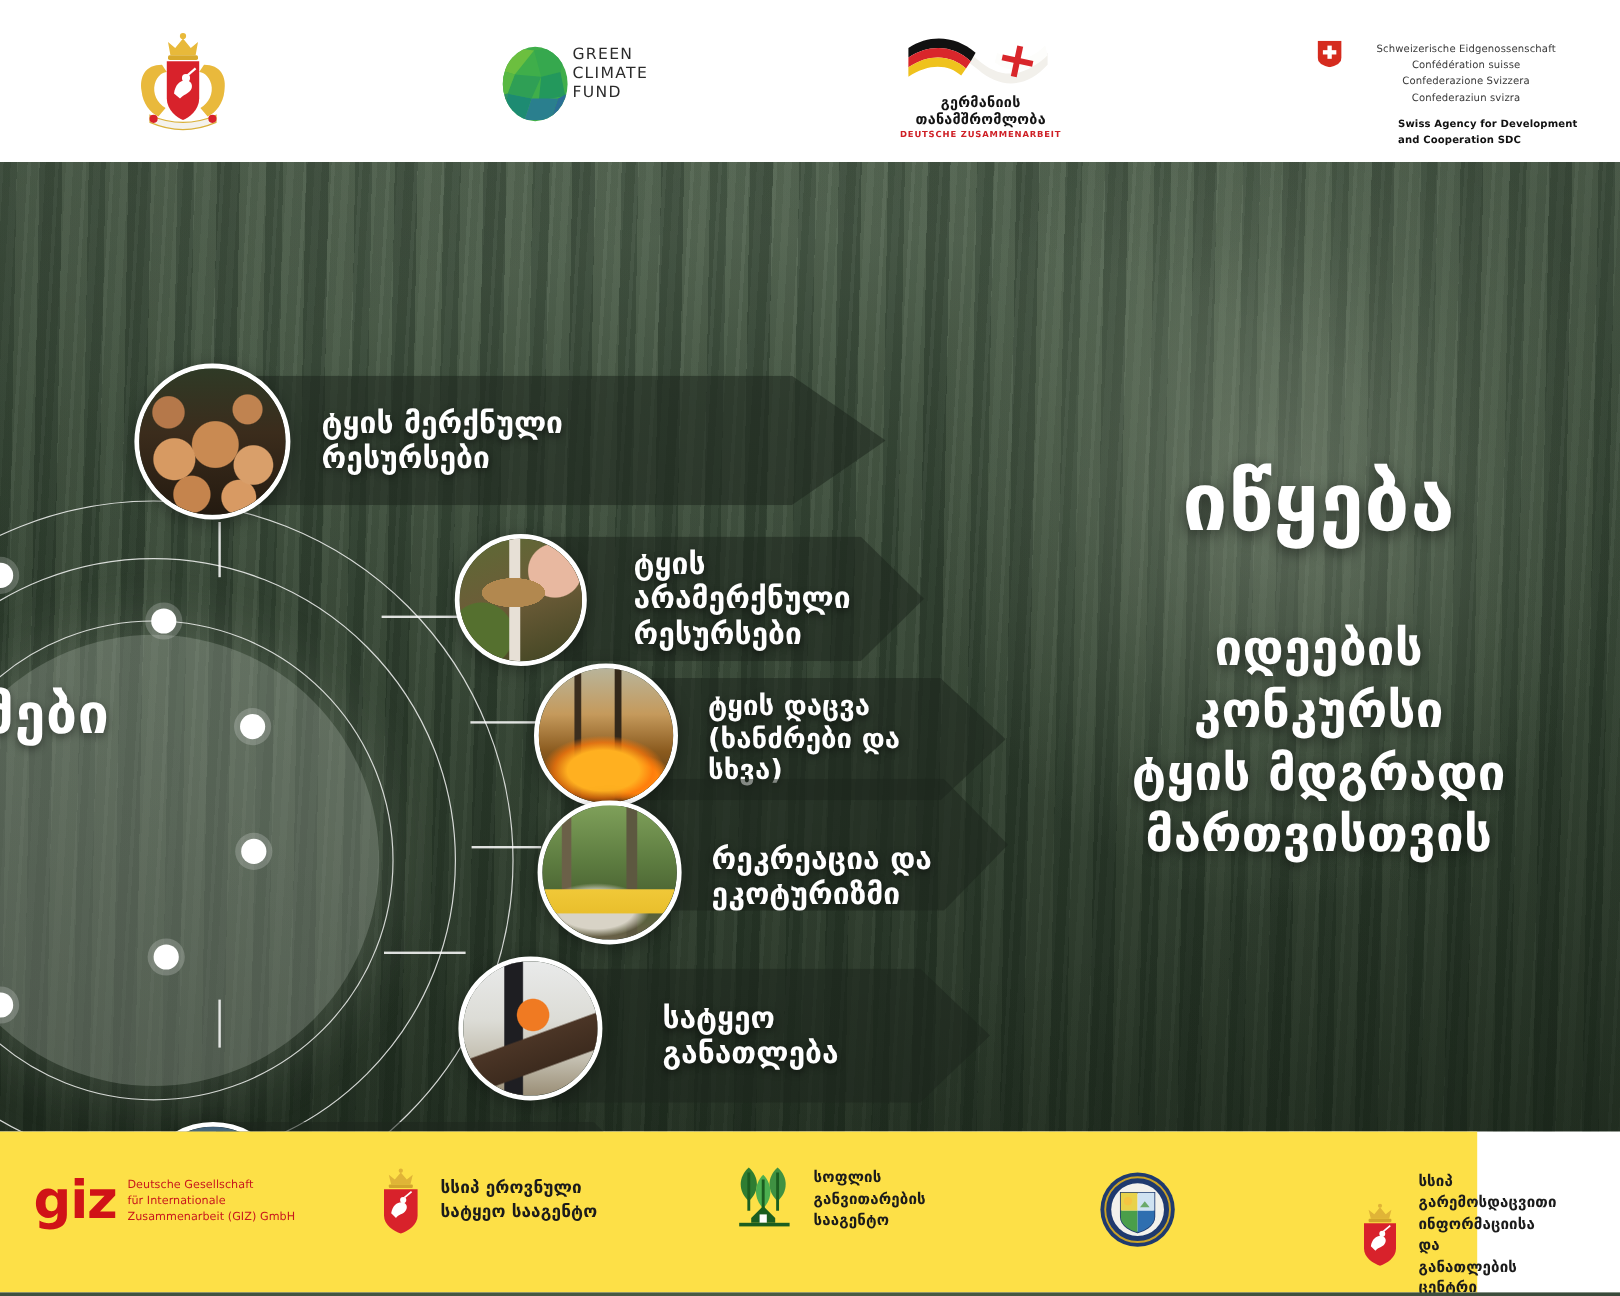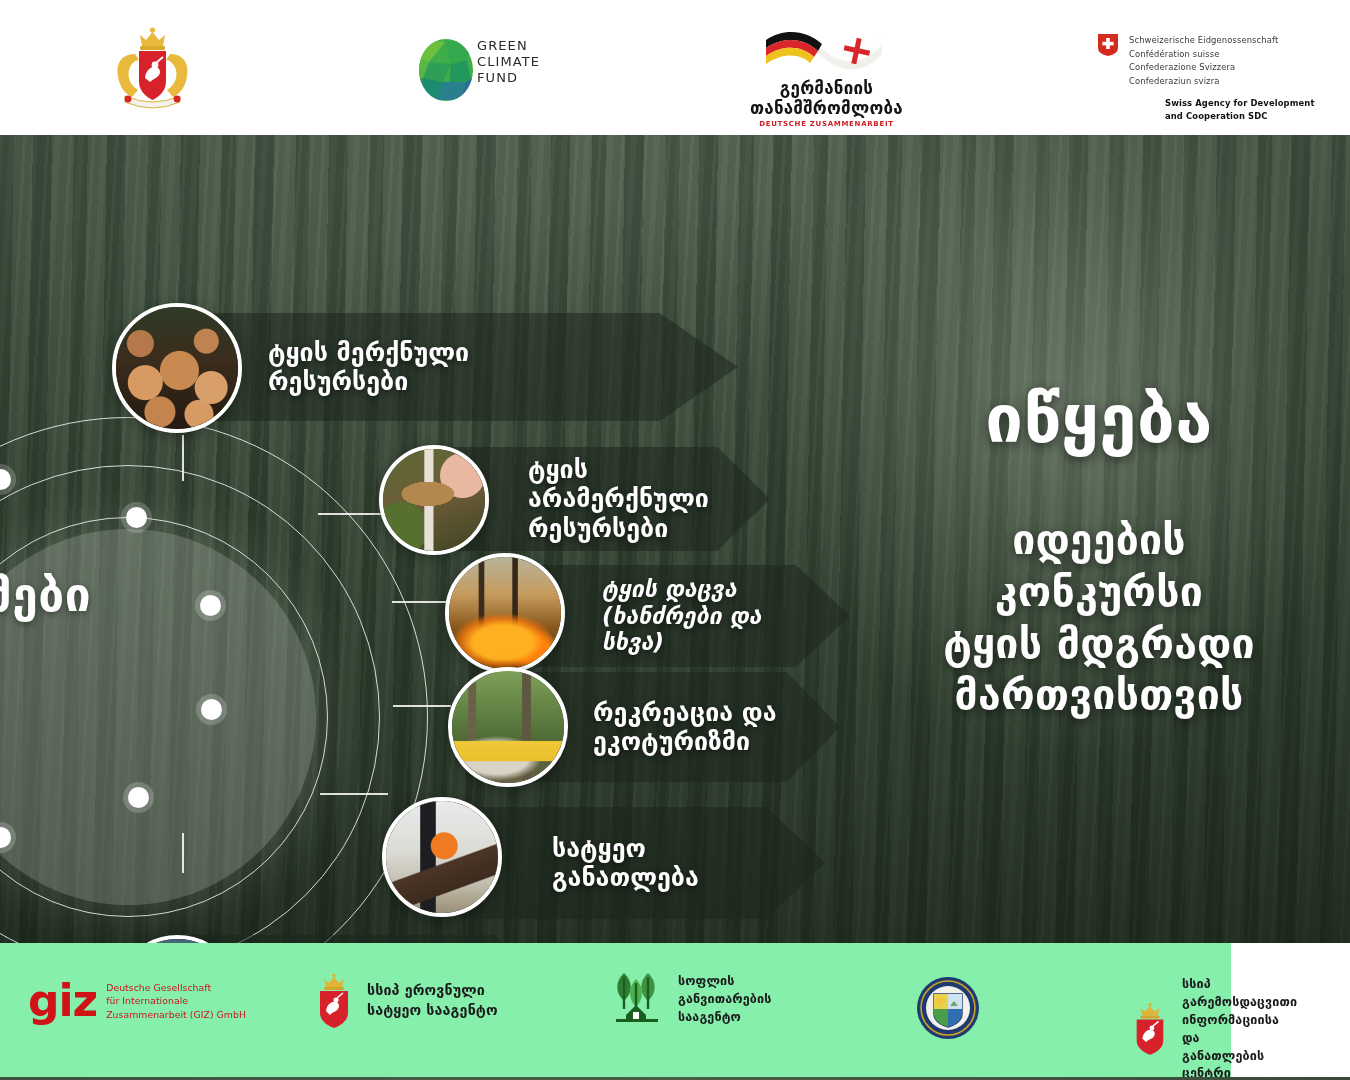--- a/index.html
+++ b/index.html
@@ -18,28 +18,28 @@
   .coa { position:relative; display:inline-block; }
   .coa svg { display:block; }
 
   
   .gcf-wrap { display:flex; align-items:flex-start; }
   .gcf-text { font-size:13px; letter-spacing:1.1px; line-height:1.22;
               color:#2b2b2b; font-weight:400; }
 
   
   .de-wrap { display:flex; flex-direction:column; align-items:center; }
-  .de-ka { font-size:17px; font-weight:700; color:#141414; line-height:1.18;
+  .de-ka { font-size:12px; font-weight:700; color:#141414; line-height:1.18;
            text-align:center; letter-spacing:.2px; }
   .de-sub { font-size:7px; font-weight:700; color:#cf2026; letter-spacing:.7px;
             margin-top:2px; }
 
   
   .ch-wrap { display:flex; align-items:flex-start; gap:11px; }
-  .ch-lines { font-size:8.4px; color:#3a3a3a; line-height:1.62; letter-spacing:.12px; }
+  .ch-lines { font-size:8.4px; color:#3a3a3a; line-height:1.62; letter-spacing:.12px;text-align:center; }
   .ch-bold { font-size:8.4px; color:#111; font-weight:700; line-height:1.5;
              margin-top:9px; letter-spacing:.12px; }
 
   
   .main { position:absolute; left:0; top:135px; width:1350px; height:808px;
           overflow:hidden; }
   .bg-photo { position:absolute; inset:0;
      background:
        linear-gradient(178deg, rgba(74,92,72,.34) 0%, rgba(40,54,40,.40) 42%, rgba(30,42,30,.62) 100%),
        repeating-linear-gradient(93deg,
@@ -90,26 +90,26 @@
            padding:0 62px 0 0; }
   .arrow-txt { font-size:25px; font-weight:700; line-height:1.17;
                text-shadow:0 2px 6px rgba(0,0,0,.55); white-space:pre-line; }
 
   .a1 { left:178px; top:178px;  width:560px; height:108px;
         clip-path:polygon(0 0, 86% 0, 100% 50%, 86% 100%, 0 100%);
         padding-left:90px; }
   .a2 { left:440px; top:312px;  width:330px; height:104px;
         clip-path:polygon(0 0, 84% 0, 100% 50%, 84% 100%, 0 100%);
         padding-left:88px; }
-  .a3 { left:510px; top:430px;  width:340px; height:102px;
+  .a3 { left:498px; top:430px;  width:340px; height:102px;
         clip-path:polygon(0 0, 84% 0, 100% 50%, 84% 100%, 0 100%);
-        padding-left:92px;font-style:italic; }
-  .a4 { left:505px; top:537px;  width:335px; height:110px;
+        padding-left:92px; }
+  .a4 { left:505px; top:514px;  width:335px; height:110px;
         clip-path:polygon(0 0, 84% 0, 100% 50%, 84% 100%, 0 100%);
-        padding-left:88px; }
+        padding-left:88px;align-items:flex-end; }
   .a5 { left:460px; top:672px;  width:365px; height:112px;
         clip-path:polygon(0 0, 84% 0, 100% 50%, 84% 100%, 0 100%);
         padding-left:92px;align-items:center; }
   .a6 { left:180px; top:800px;  width:370px; height:108px;
         clip-path:polygon(0 0, 85% 0, 100% 50%, 85% 100%, 0 100%);
         padding-left:92px; }
 
   
   .thumb { position:absolute; border-radius:50%; border:4px solid #fff;
            overflow:hidden; box-shadow:0 3px 14px rgba(0,0,0,.34); }
@@ -164,21 +164,21 @@
   .head-block { position:absolute; left:868px; top:250px; width:462px;
                 text-align:center; color:#fff; }
   .headline { font-size:67px; font-weight:700; letter-spacing:.5px;
               line-height:1.02; text-shadow:0 3px 12px rgba(0,0,0,.55); }
   .subhead { margin-top:62px; font-size:41px; font-weight:700; line-height:1.26;
              letter-spacing:.2px; text-shadow:0 3px 10px rgba(0,0,0,.5);
              white-space:pre-line; }
 
   
   .bottom-bar { position:absolute; left:0; top:943px; width:1231px; height:134px;
-                background:#86efac; }
+                background:#fde047; }
   .b-logo { position:absolute; display:flex; align-items:center; }
 
   .giz-mark { font-size:44px; font-weight:700; color:#d01317; line-height:.82;
               letter-spacing:-1px; font-family:"DejaVu Sans",sans-serif; }
   .giz-text { font-size:9.3px; color:#c8161d; line-height:1.45; margin-left:9px;
               letter-spacing:.05px; }
 
   .ka-logo-text { font-size:14.3px; font-weight:700; color:#1b1b1b;
                   line-height:1.38; letter-spacing:.1px; white-space:pre-line; }
   .ka-logo-text.sm { font-size:12.6px; line-height:1.42; }

